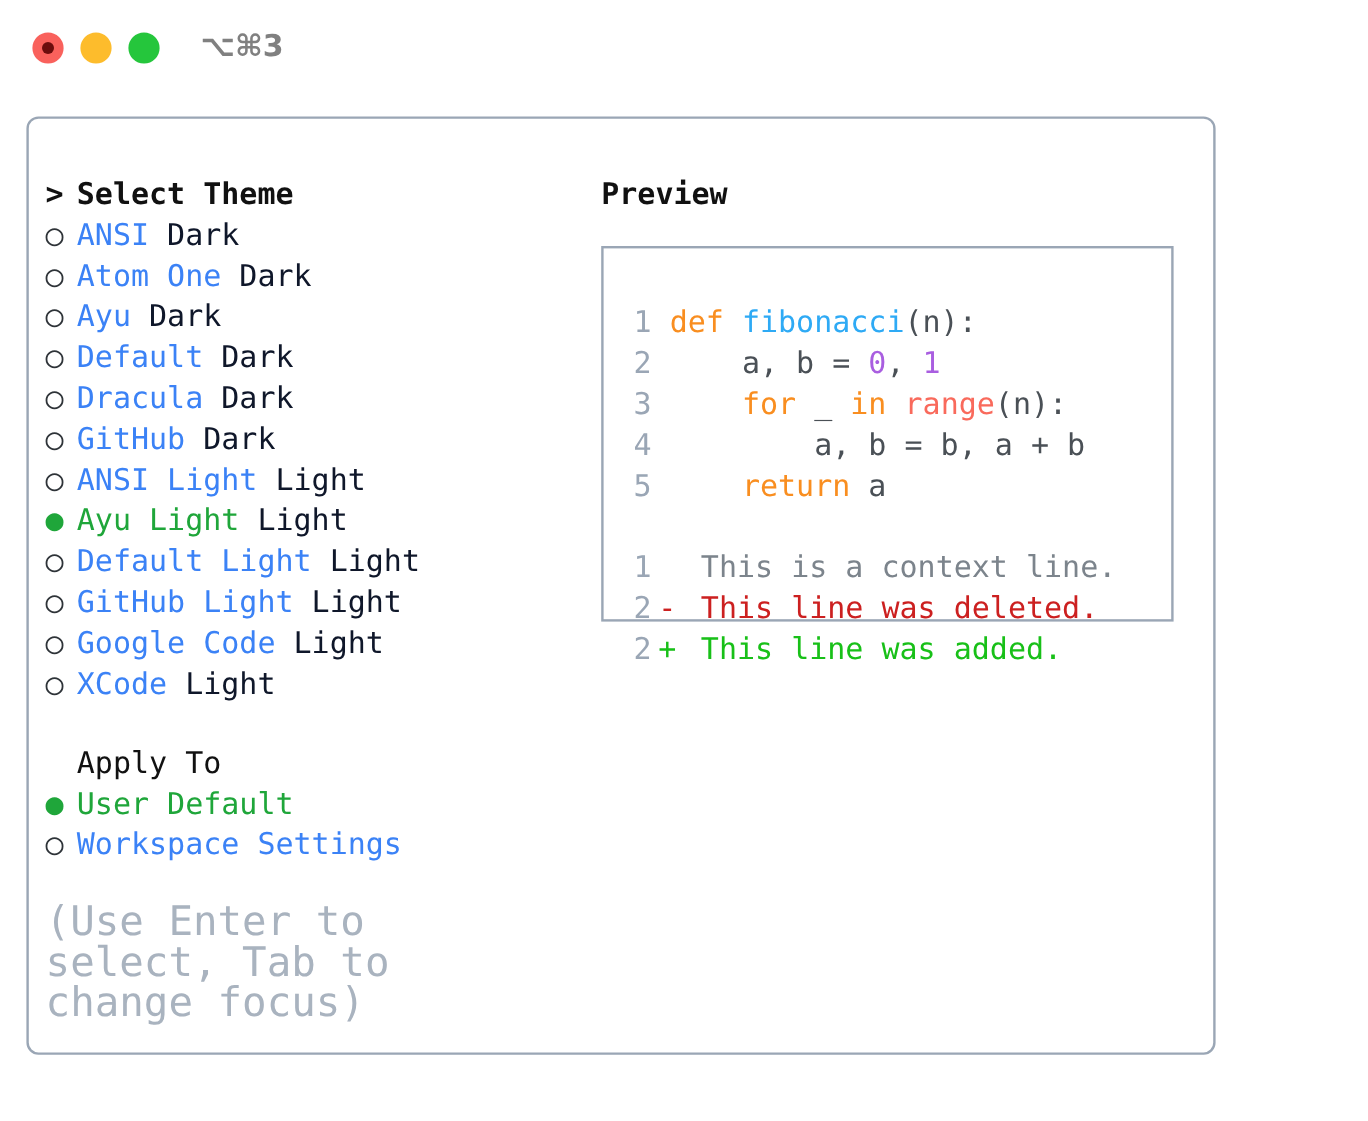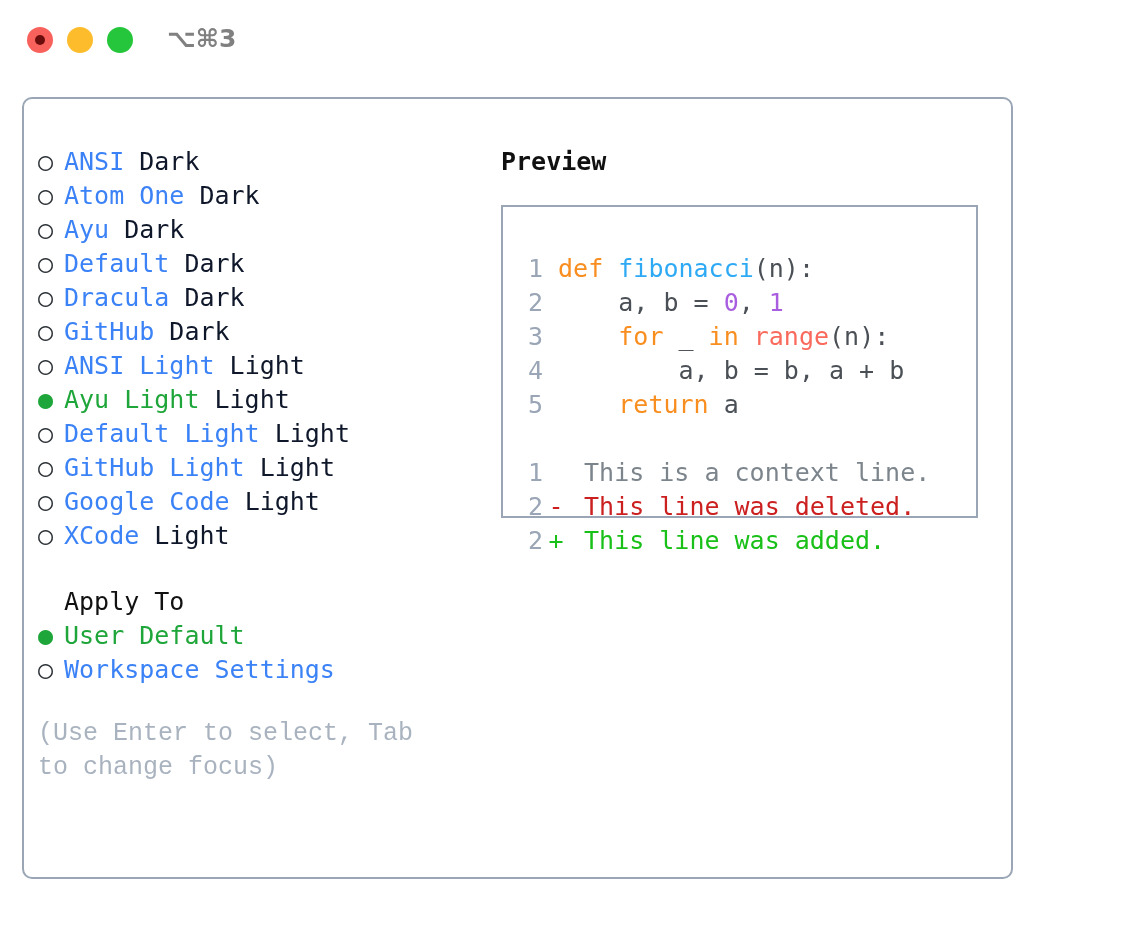--- a/index.html
+++ b/index.html
@@ -134,26 +134,25 @@
   .sub-heading {
     font-size: 25px;
     color: #111111;
     line-height: 34px;
     white-space: pre;
     padding-left: 26px;
   }
 
   #hint {
     margin-top: 30px;
-    font-size: 25px;
+    font-size: 34px;
     line-height: 34px;
     color: #a9b3bf;
     width: 400px;
     white-space: pre-wrap;
-    font-family: Liberation Mono, monospace;
   }
 
   
   #preview-column {
     position: absolute;
     left: 477px;
     top: 46px;
     width: 500px;
   }
   #preview-title {
@@ -215,20 +214,21 @@
     </div>
     <div class="dot" id="dot-min"></div>
     <div class="dot" id="dot-max"></div>
     <div id="shortcut">⌥⌘3</div>
   </div>
 
   <div id="panel">
 
     <div id="theme-column">
 
+      <div class="heading"><span class="marker-col">&gt;</span><span>Select Theme</span></div>
 
       <div id="theme-items">
           <div class="opt-row"><span class="marker">○</span><span class="opt-label">ANSI </span><span class="opt-variant">Dark</span></div>
           <div class="opt-row"><span class="marker">○</span><span class="opt-label">Atom One </span><span class="opt-variant">Dark</span></div>
           <div class="opt-row"><span class="marker">○</span><span class="opt-label">Ayu </span><span class="opt-variant">Dark</span></div>
           <div class="opt-row"><span class="marker">○</span><span class="opt-label">Default </span><span class="opt-variant">Dark</span></div>
           <div class="opt-row"><span class="marker">○</span><span class="opt-label">Dracula </span><span class="opt-variant">Dark</span></div>
           <div class="opt-row"><span class="marker">○</span><span class="opt-label">GitHub </span><span class="opt-variant">Dark</span></div>
           <div class="opt-row"><span class="marker">○</span><span class="opt-label">ANSI Light </span><span class="opt-variant">Light</span></div>
           <div class="opt-row selected"><span class="marker">●</span><span class="opt-label">Ayu Light </span><span class="opt-variant">Light</span></div>

